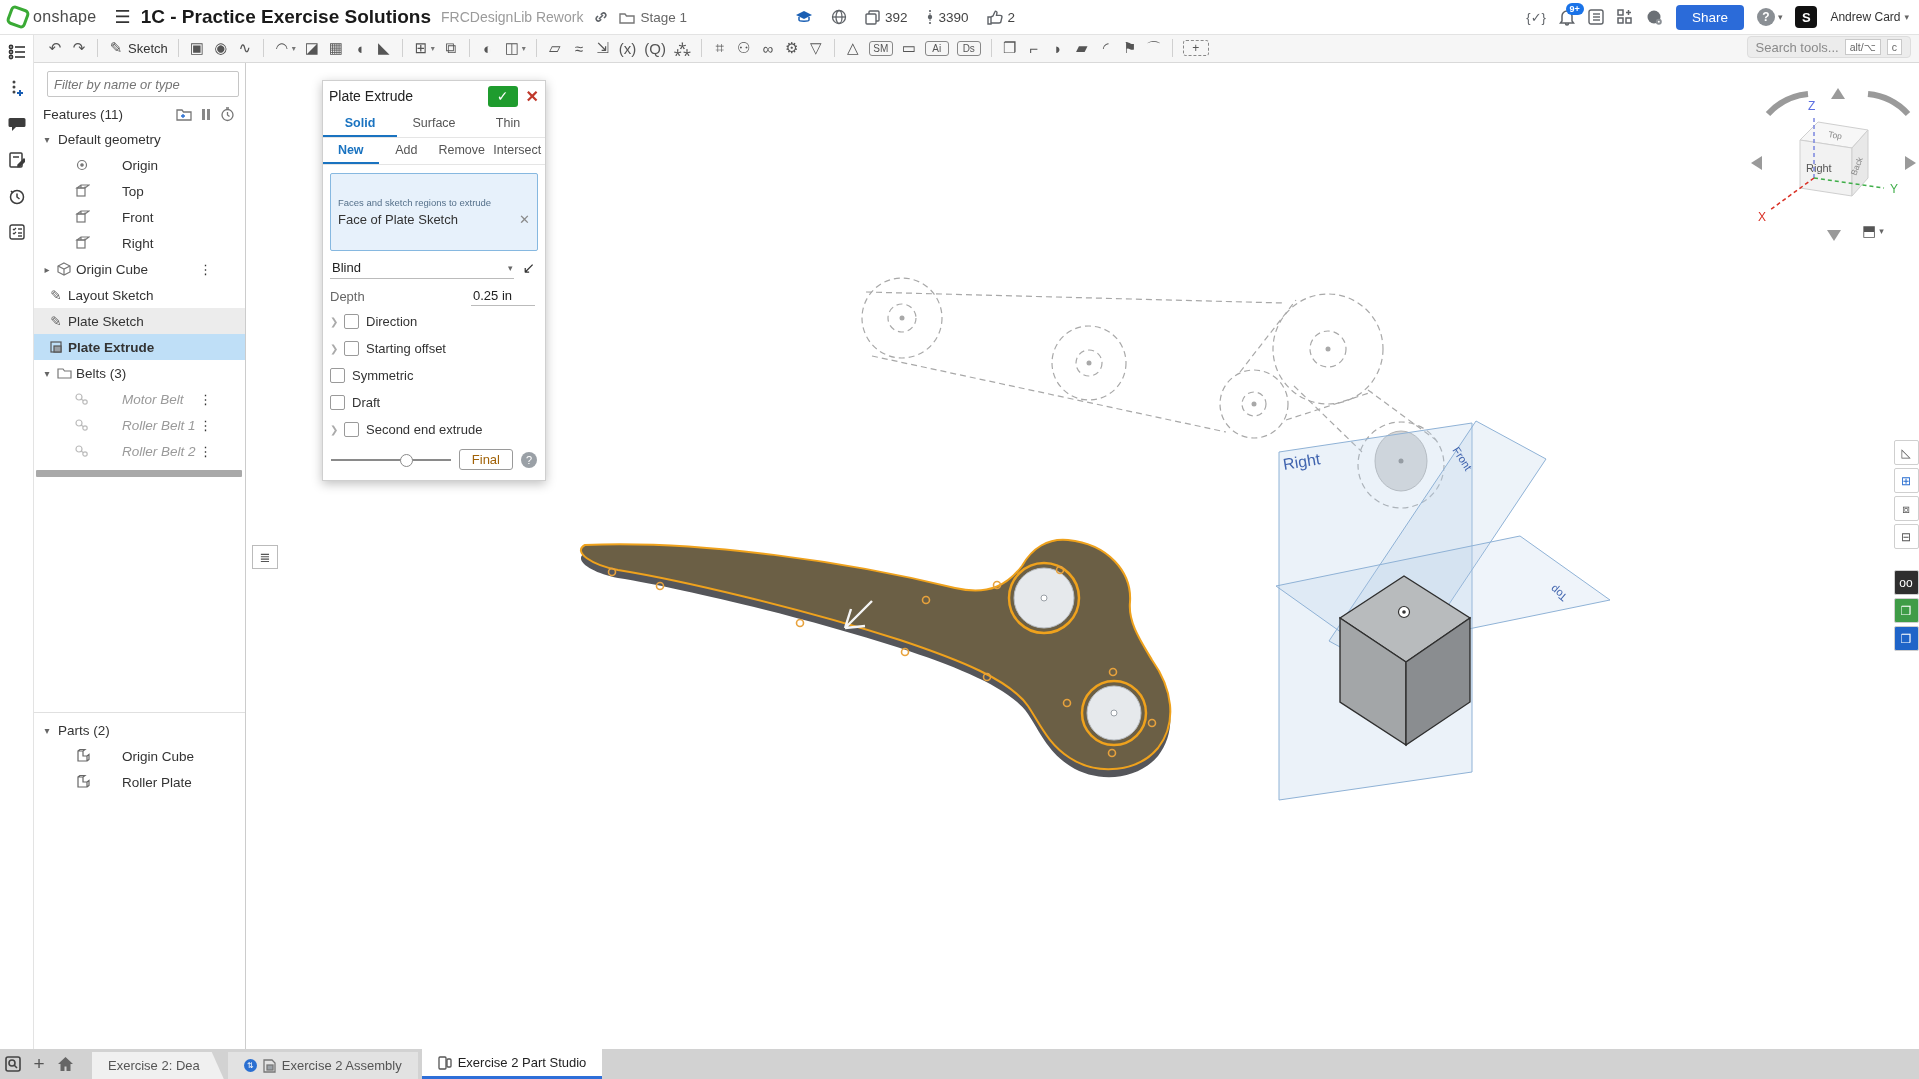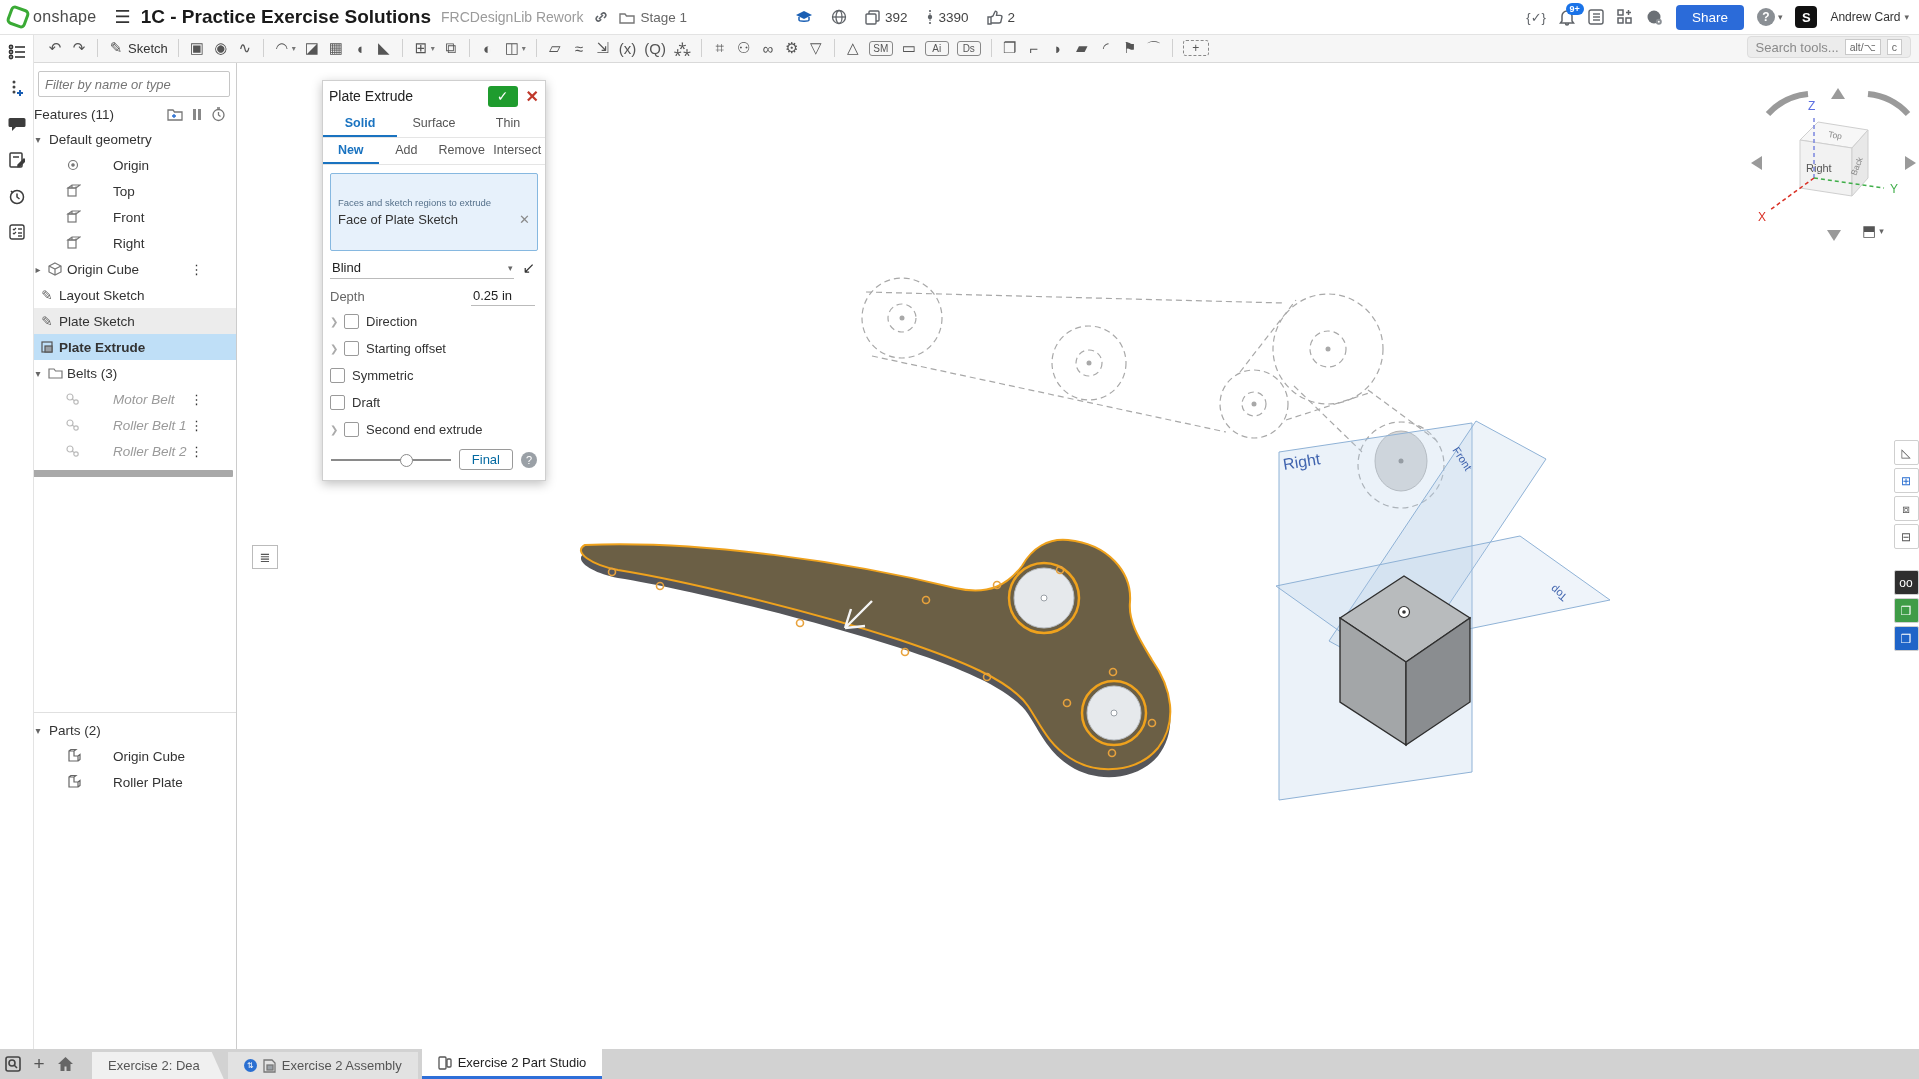--- a/index.html
+++ b/index.html
@@ -42,21 +42,21 @@
   .tsep{width:1px;height:18px;background:#d0d0d0;margin:0 6px;}
   .search-tools{position:absolute;right:8px;top:2px;background:#ececec;border:1px solid #ddd;border-radius:4px;
                 padding:2px 8px;display:flex;align-items:center;gap:6px;font-size:13px;color:#8a8a8a;}
   .kbd{background:#fff;border:1px solid #c9c9c9;border-radius:0;font-size:10.5px;color:#666;padding:1px 4px;}
   
   .left-strip{position:absolute;left:0;top:34px;bottom:30px;width:33px;background:#fff;
               border-right:1px solid #e3e3e3;z-index:26;display:flex;flex-direction:column;align-items:center;
               padding-top:8px;gap:16px;}
   .strip-ic{width:20px;height:20px;display:flex;align-items:center;justify-content:center;color:#444;cursor:pointer;}
   
-  .left-panel{position:absolute;left:24px;top:62px;bottom:30px;width:212px;background:#fff;
+  .left-panel{position:absolute;left:33px;top:62px;bottom:30px;width:212px;background:#fff;
               border-right:1px solid #ccc;z-index:20;font-size:13.5px;}
   .filter-row{display:flex;align-items:center;gap:6px;padding:9px 8px 4px 8px;}
   .filter-input{flex:1;height:24px;border:1px solid #c6c6c6;border-radius:2px;font-style:italic;
                 font-size:13px;color:#999;padding:0 6px;font-family:"Liberation Sans",sans-serif;}
   .feat-head{display:flex;align-items:center;padding:6px 10px 4px 10px;color:#333;}
   .feat-head .hl{flex:1;}
   .hicons{display:flex;gap:10px;color:#777;align-items:center;}
   .pause{display:flex;gap:2px;}
   .pause i{display:block;width:3px;height:11px;background:#888;}
   .trow{height:26px;display:flex;align-items:center;color:#333;position:relative;cursor:pointer;}
@@ -94,21 +94,21 @@
   .flip{margin-left:8px;color:#333;font-size:15px;cursor:pointer;}
   .depth-row{display:flex;align-items:center;margin:7px 10px 2px 7px;}
   .depth-lbl{color:#666;}
   .depth-val{margin-left:auto;border-bottom:1px solid #bbb;padding:2px 2px;color:#222;min-width:60px;cursor:text;}
   .opt{display:flex;align-items:center;height:27px;padding-left:7px;color:#333;}
   .opt .tw{width:14px;color:#aaa;font-size:10px;cursor:pointer;}
   .cb{width:13px;height:13px;border:1px solid #9a9a9a;border-radius:2px;margin-right:7px;background:#fff;cursor:pointer;}
   .dlg-foot{display:flex;align-items:center;padding:6px 8px 10px 8px;gap:8px;}
   .slider{flex:1;height:2px;background:#8a8a8a;position:relative;cursor:pointer;}
   .knob{position:absolute;top:-5px;left:58%;width:11px;height:11px;border-radius:50%;background:#fff;border:1.5px solid #8a8a8a;}
-  .final-btn{border:1px solid #9a9a9a;border-radius:3px;padding:2px 12px;color:#0369a1;cursor:pointer;background:#fff;}
+  .final-btn{border:1px solid #9a9a9a;border-radius:3px;padding:2px 12px;color:#a16207;cursor:pointer;background:#fff;}
   .qmark{width:16px;height:16px;border-radius:50%;background:#9aa0a6;color:#fff;font-size:11px;display:flex;
          align-items:center;justify-content:center;}
   
   .vp-svg{position:absolute;left:0;top:0;z-index:5;}
   .tree-toggle{position:absolute;left:252px;top:545px;width:24px;height:22px;border:1px solid #bbb;background:#fff;
                z-index:22;display:flex;align-items:center;justify-content:center;color:#555;font-size:13px;cursor:pointer;}
   .view-opts{position:absolute;left:1862px;top:222px;z-index:22;display:flex;align-items:center;gap:3px;color:#555;
              font-size:15px;cursor:pointer;}
   .right-strip{position:absolute;right:0;top:440px;width:26px;z-index:22;display:flex;flex-direction:column;gap:3px;align-items:center;}
   .rbtn{width:23px;height:23px;border:1px solid #cfcfcf;background:#fff;display:flex;align-items:center;

